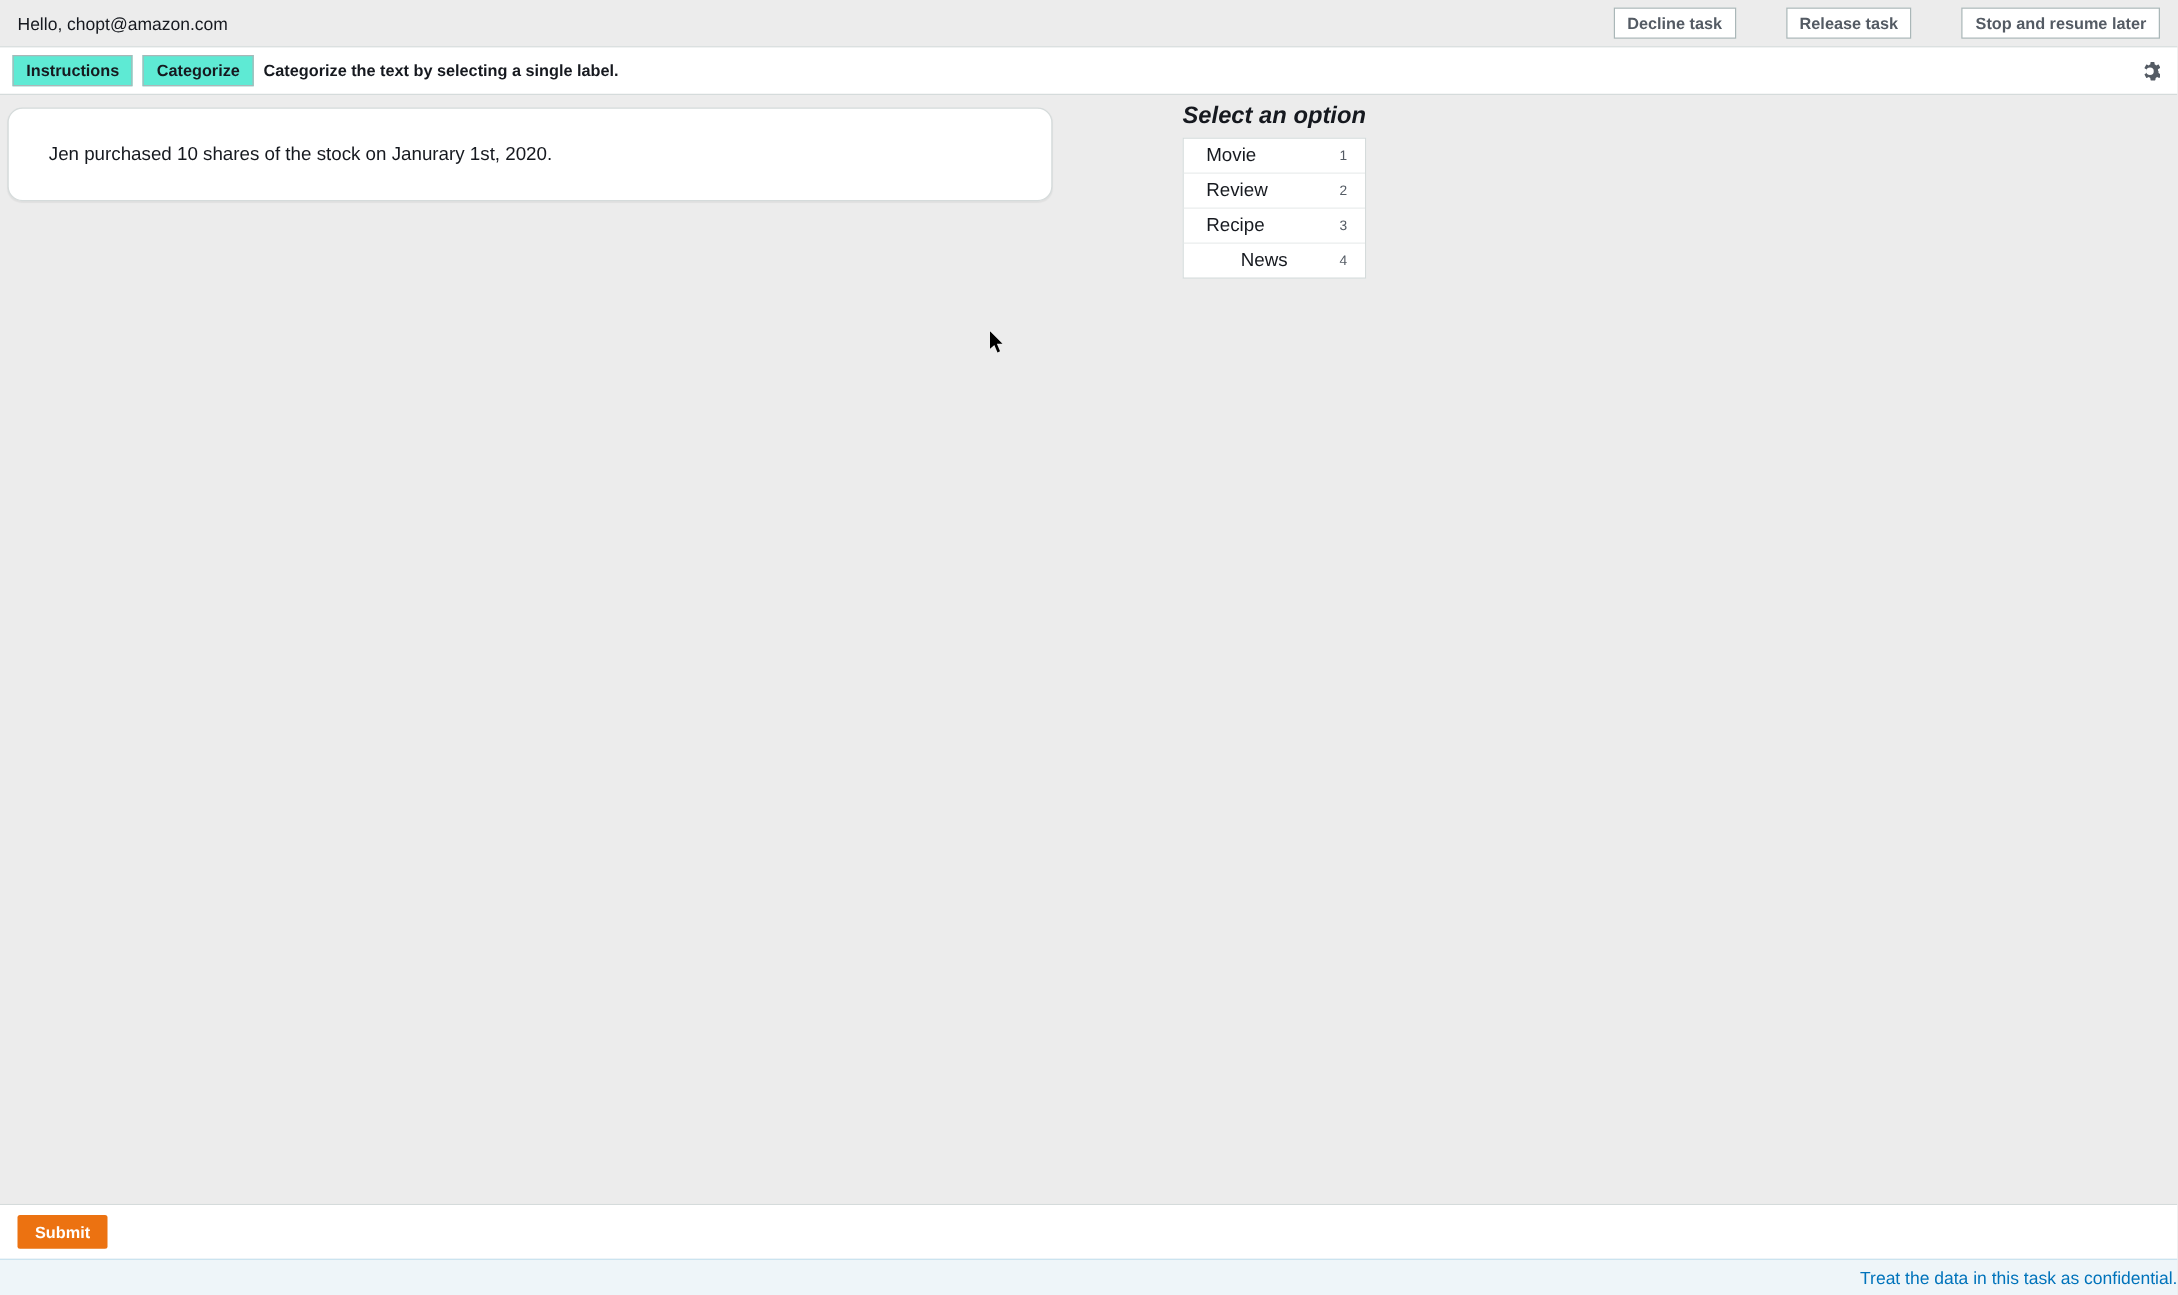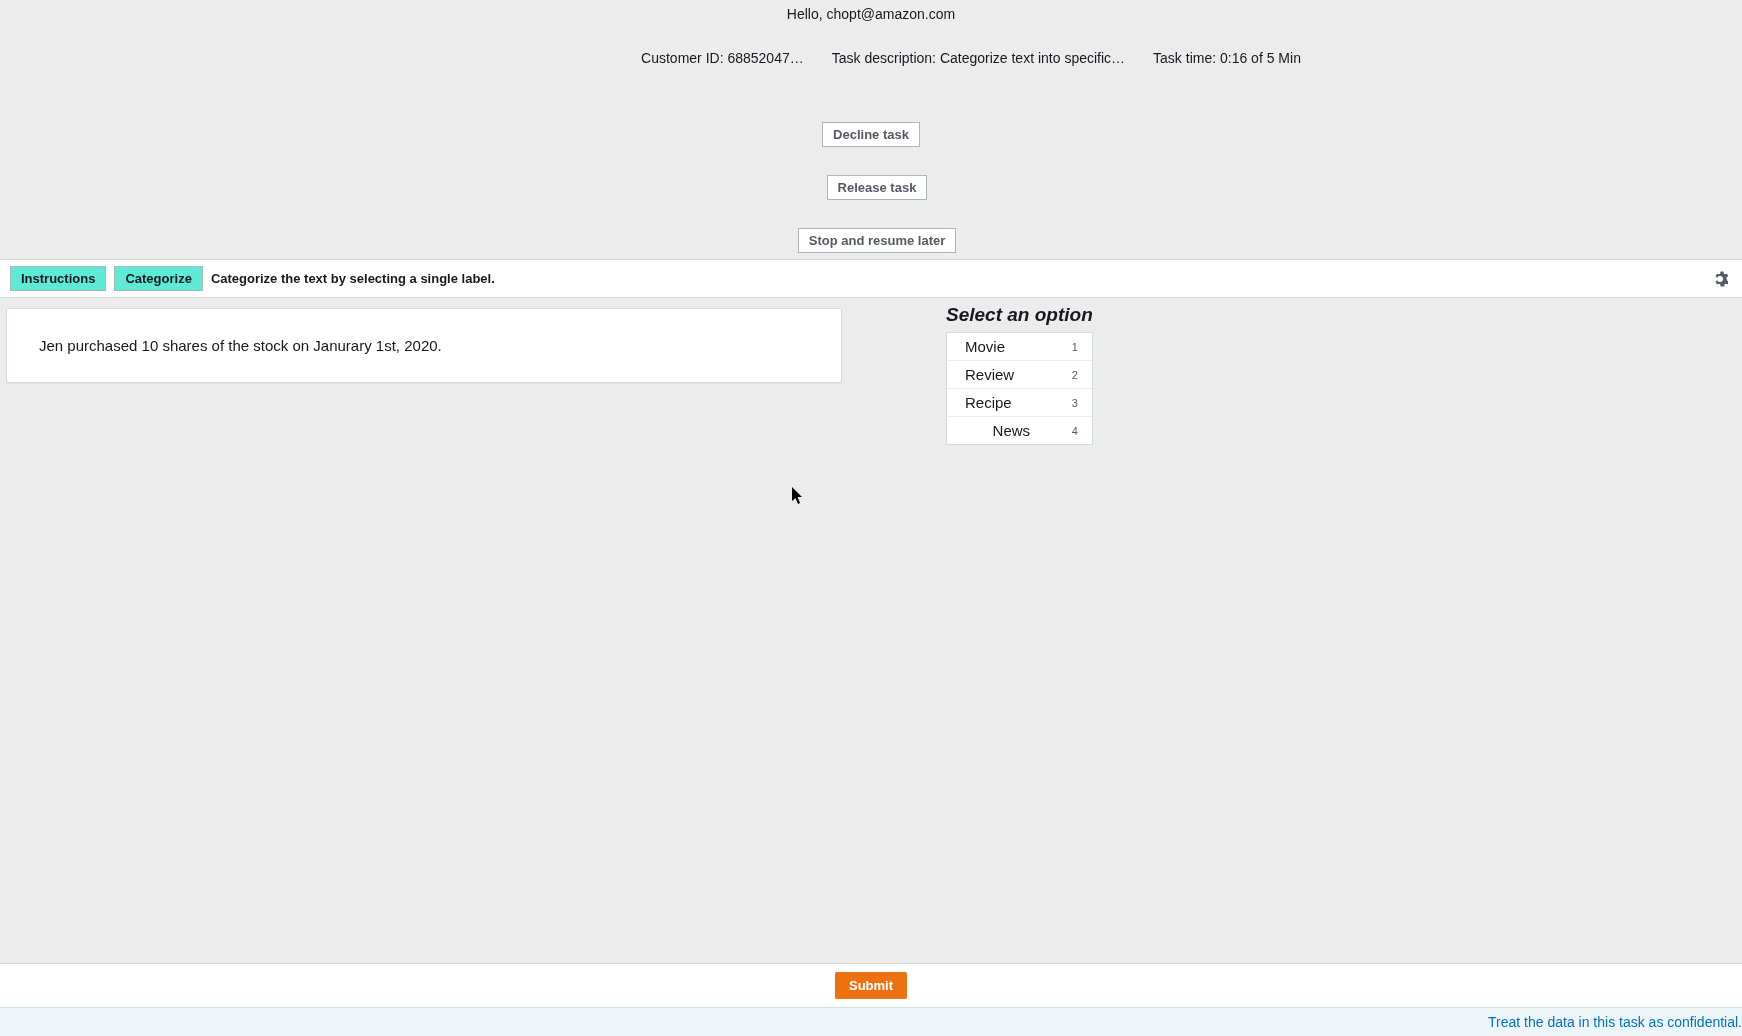--- a/index.html
+++ b/index.html
@@ -14,21 +14,20 @@
     }
 
     
     .topbar {
       display: flex;
       align-items: center;
       padding: 6px 14px;
       background: #ececec;
       border-bottom: 1px solid #d5dbdb;
       gap: 28px;
-      flex-direction: column;
     }
     .topbar .greeting { flex: 0 0 auto; }
     .topbar .meta { display: flex; gap: 28px; margin-left: 200px; }
     .topbar .spacer { flex: 1; }
     .top-btn {
       background: #fff;
       border: 1px solid #aab7b8;
       padding: 4px 10px;
       font-size: 13px;
       font-weight: bold;
@@ -73,21 +72,21 @@
       display: flex;
       overflow: hidden;
     }
     .text-panel {
       position: absolute;
       left: 6px;
       top: 10px;
       width: 836px;
       background: #fff;
       border: 1px solid #d5dbdb;
-      border-radius: 2px;
+      border-radius: 12px;
       padding: 28px 32px;
       box-shadow: 0 1px 1px rgba(0,0,0,0.05);
     }
     .text-panel .content { font-size: 15px; color: #16191f; }
 
     .options-panel {
       position: absolute;
       left: 946px;
       top: 6px;
     }
@@ -111,21 +110,21 @@
     }
     .option-item:last-child { border-bottom: none; text-align: center; }
     .option-item .label { font-size: 15px; flex: 1; }
     .option-item .shortcut { font-size: 11px; color: #545b64; margin-left: 14px; }
 
     
     .footer {
       background: #fff;
       border-top: 1px solid #d5dbdb;
       display: flex;
-      justify-content: center;
+      justify-content: flex-start;
       padding: 8px 14px;
     }
     .submit-btn {
       background: #ec7211;
       color: #fff;
       border: none;
       padding: 6px 14px;
       font-weight: bold;
       font-size: 13px;
       cursor: pointer;
@@ -149,25 +148,20 @@
       width: 12px; height: 18px;
       pointer-events: none;
     }
     .fake-cursor svg { width: 100%; height: 100%; }
   </style>
 </head>
 <body>
 
 <div class="topbar">
   <span class="greeting">Hello, chopt@amazon.com</span>
-  <div class="meta">
-    <span>Customer ID: 68852047…</span>
-    <span>Task description: Categorize text into specific…</span>
-    <span>Task time: 0:16 of 5 Min</span>
-  </div>
   <div class="spacer"></div>
   <button class="top-btn">Decline task</button>
   <button class="top-btn">Release task</button>
   <button class="top-btn">Stop and resume later</button>
 </div>
 
 <div class="subbar">
   <button class="tab-btn">Instructions</button>
   <button class="tab-btn">Categorize</button>
   <span class="hint">Categorize the text by selecting a single label.</span>

